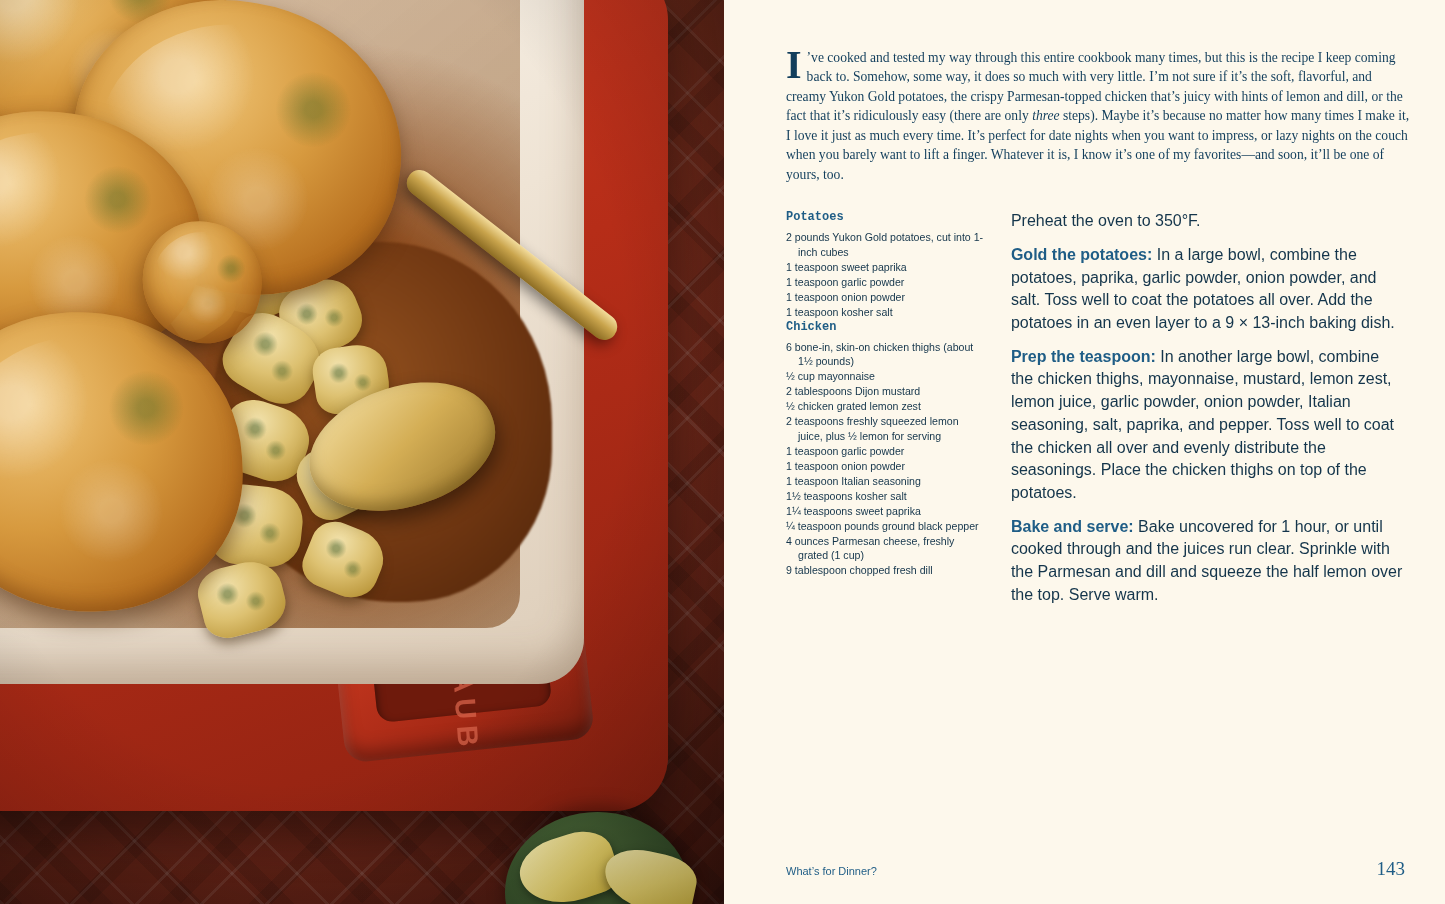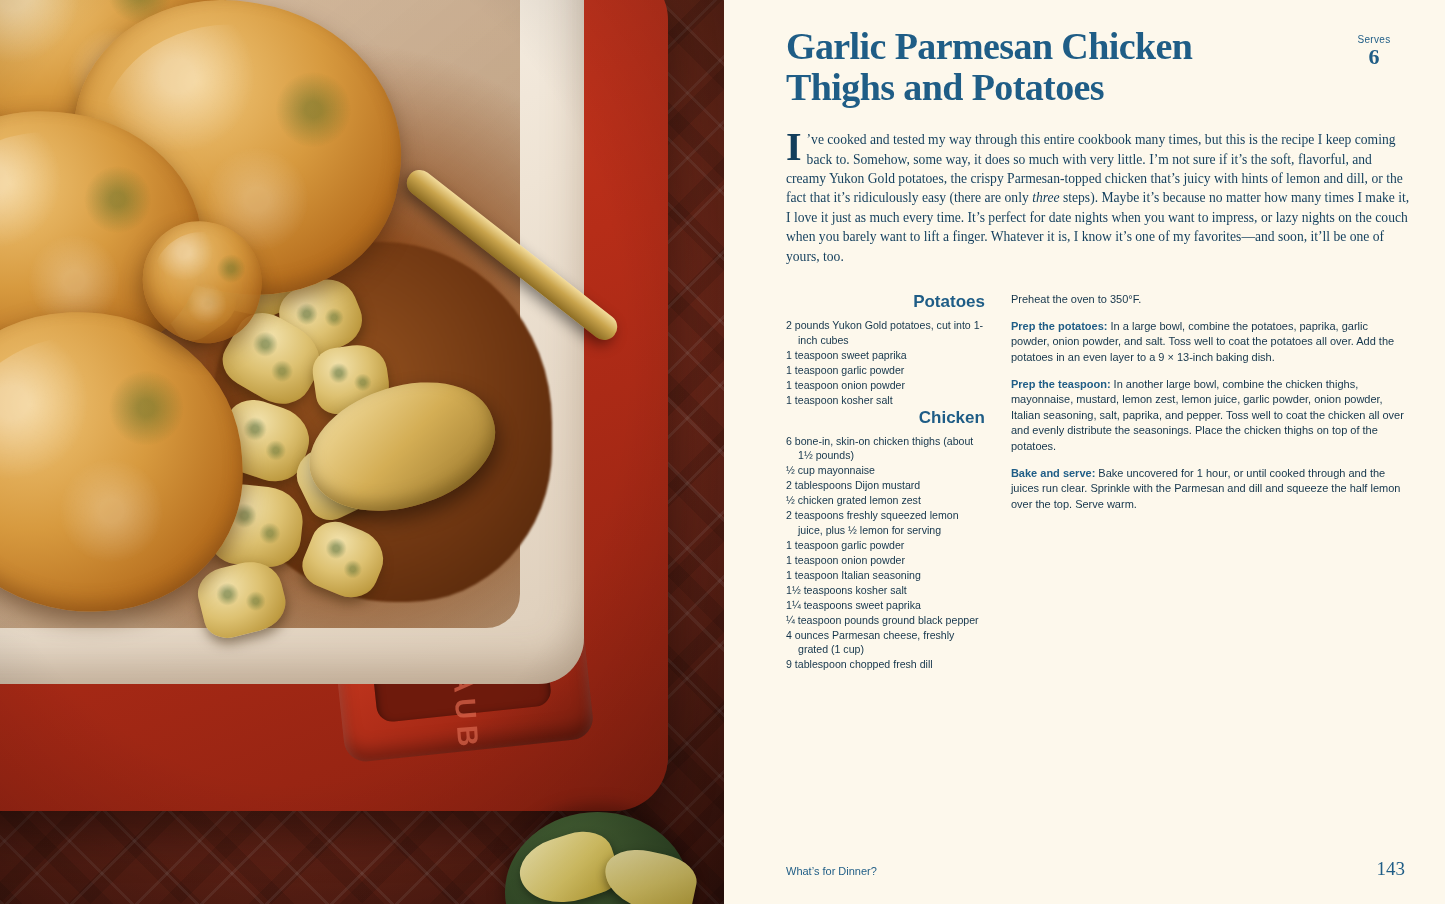--- a/index.html
+++ b/index.html
@@ -260,45 +260,44 @@
 
   .columns {
     display: flex;
     margin-top: 26px;
     gap: 26px;
   }
   .col-ingredients { width: 212px; }
   .col-steps { width: 420px; }
 
   .ing-head {
-    font-family: Liberation Sans, sans-serif;
-    font-weight: bold;
-    font-size: 17px;
+    font-family: Liberation Mono, monospace;
+    font-weight: bold;
+    font-size: 12px;
     color: #1f5d86;
     margin-bottom: 6px;
-    text-align: right;
   }
   .ing-head.second { }
   .ing-list {
     list-style: none;
     margin: 0;
     padding: 0;
   }
   .ing-list li {
     font-family: "Liberation Sans", sans-serif;
     font-size: 10.6px;
     line-height: 1.37;
     color: #14354b;
     padding-left: 12px;
     text-indent: -12px;
     margin-bottom: 0.5px;
   }
   .step {
     font-family: "Liberation Sans", sans-serif;
-    font-size: 11px;
+    font-size: 16px;
     line-height: 1.42;
     color: #14354b;
     margin: 0 0 11px 0;
   }
   .step b {
     color: #1f5d86;
     font-weight: bold;
   }
   .footer {
     position: absolute;
@@ -364,27 +363,20 @@
 
     <div class="green-bowl"></div>
     <div class="lemon l1"></div>
     <div class="lemon l2"></div>
 
     <div class="vignette"></div>
   </div>
 
   <div class="text-page">
 
-    <div class="title-row">
-      <h1 class="recipe-title">Garlic Parmesan Chicken Thighs and Potatoes</h1>
-      <div class="serves-box">
-        <div class="serves-label">Serves</div>
-        <div class="serves-num">6</div>
-      </div>
-    </div>
 
     <div class="headnote">
       <span class="dropcap">I</span><span id="headnote-text">’ve cooked and tested my way through this entire cookbook many times, but this is the recipe I keep coming back to. Somehow, some way, it does so much with very little. I’m not sure if it’s the soft, flavorful, and creamy Yukon Gold potatoes, the crispy Parmesan-topped chicken that’s juicy with hints of lemon and dill, or the fact that it’s ridiculously easy (there are only <em>three</em> steps). Maybe it’s because no matter how many times I make it, I love it just as much every time. It’s perfect for date nights when you want to impress, or lazy nights on the couch when you barely want to lift a finger. Whatever it is, I know it’s one of my favorites—and soon, it’ll be one of yours, too.</span>
     </div>
 
     <div class="columns">
 
       <div class="col-ingredients">
         <div class="ing-head">Potatoes</div>
         <ul class="ing-list">
@@ -411,21 +403,21 @@
           <li>4 ounces Parmesan cheese, freshly grated (1 cup)</li>
           <li>9 tablespoon chopped fresh dill</li>
         </ul>
       </div>
 
       <div class="col-steps">
         <p class="step">
           <b></b><span>Preheat the oven to 350°F.</span>
         </p>
         <p class="step">
-          <b>Prep the potatoes:</b><span> In a large bowl, combine the potatoes, paprika, garlic powder, onion powder, and salt. Toss well to coat the potatoes all over. Add the potatoes in an even layer to a 9 × 13-inch baking dish.</span>
+          <b>Gold the potatoes:</b><span> In a large bowl, combine the potatoes, paprika, garlic powder, onion powder, and salt. Toss well to coat the potatoes all over. Add the potatoes in an even layer to a 9 × 13-inch baking dish.</span>
         </p>
         <p class="step">
           <b>Prep the teaspoon:</b><span> In another large bowl, combine the chicken thighs, mayonnaise, mustard, lemon zest, lemon juice, garlic powder, onion powder, Italian seasoning, salt, paprika, and pepper. Toss well to coat the chicken all over and evenly distribute the seasonings. Place the chicken thighs on top of the potatoes.</span>
         </p>
         <p class="step">
           <b>Bake and serve:</b><span> Bake uncovered for 1 hour, or until cooked through and the juices run clear. Sprinkle with the Parmesan and dill and squeeze the half lemon over the top. Serve warm.</span>
         </p>
       </div>
     </div>
 

